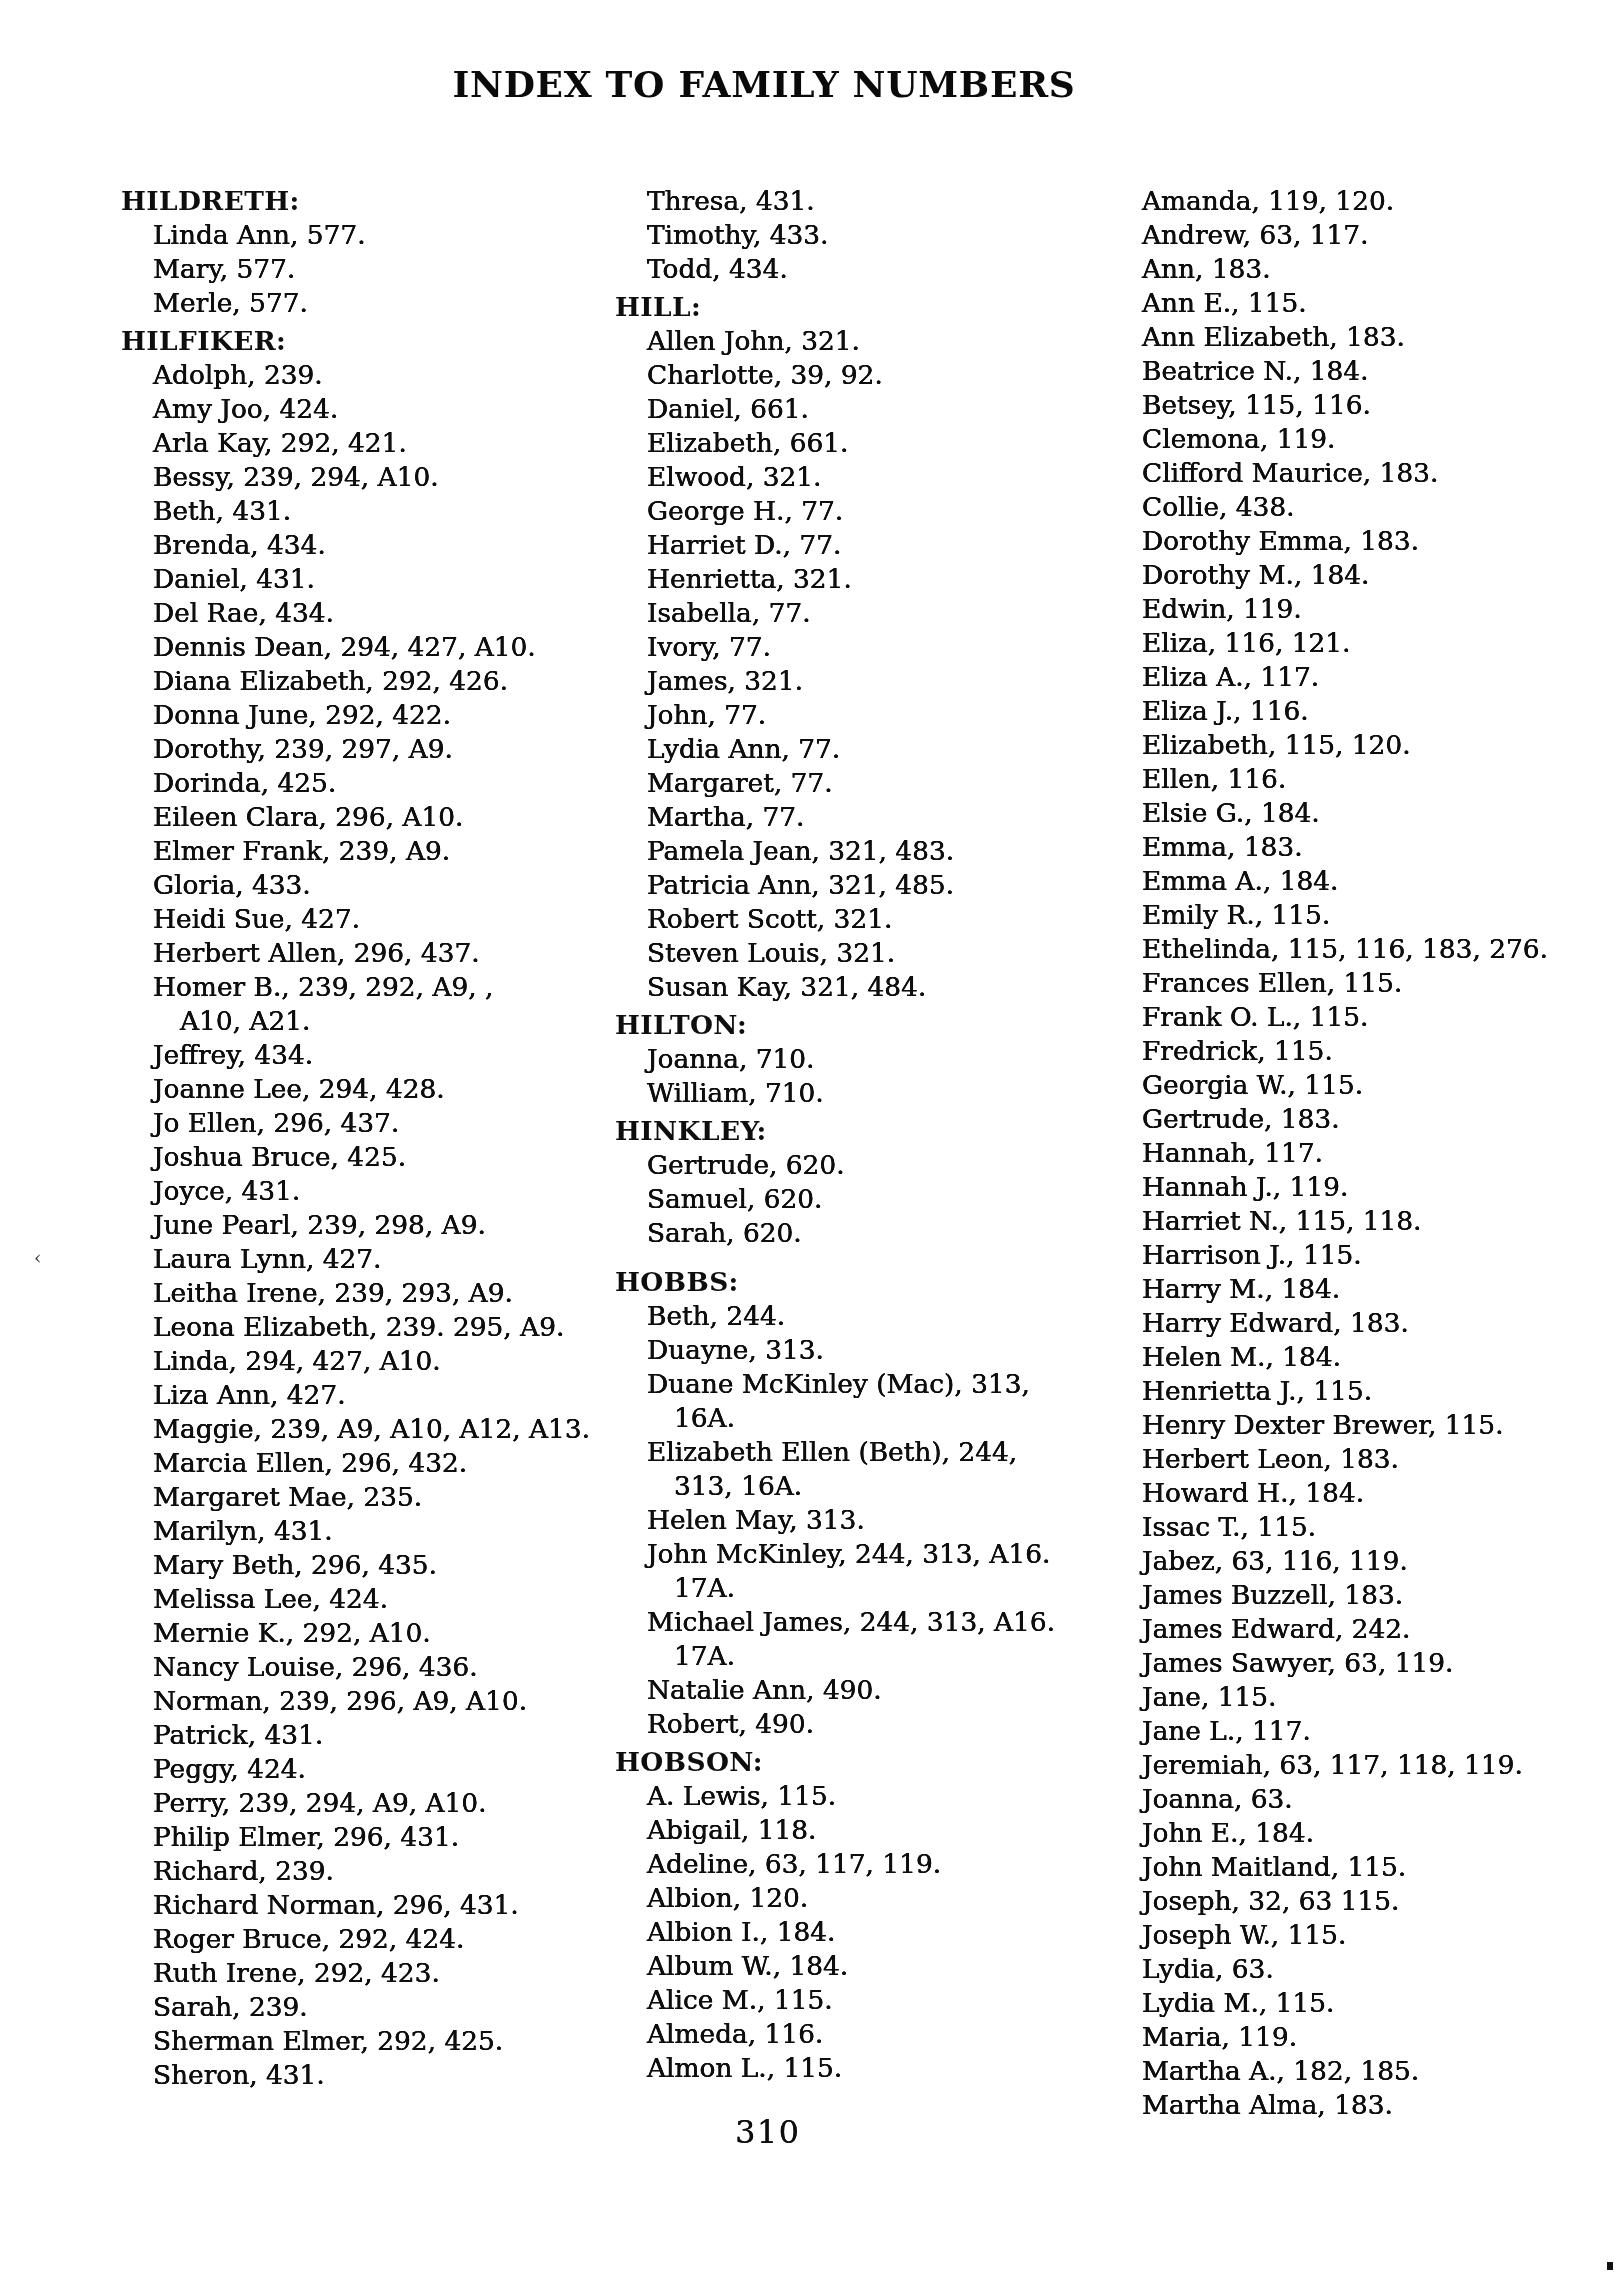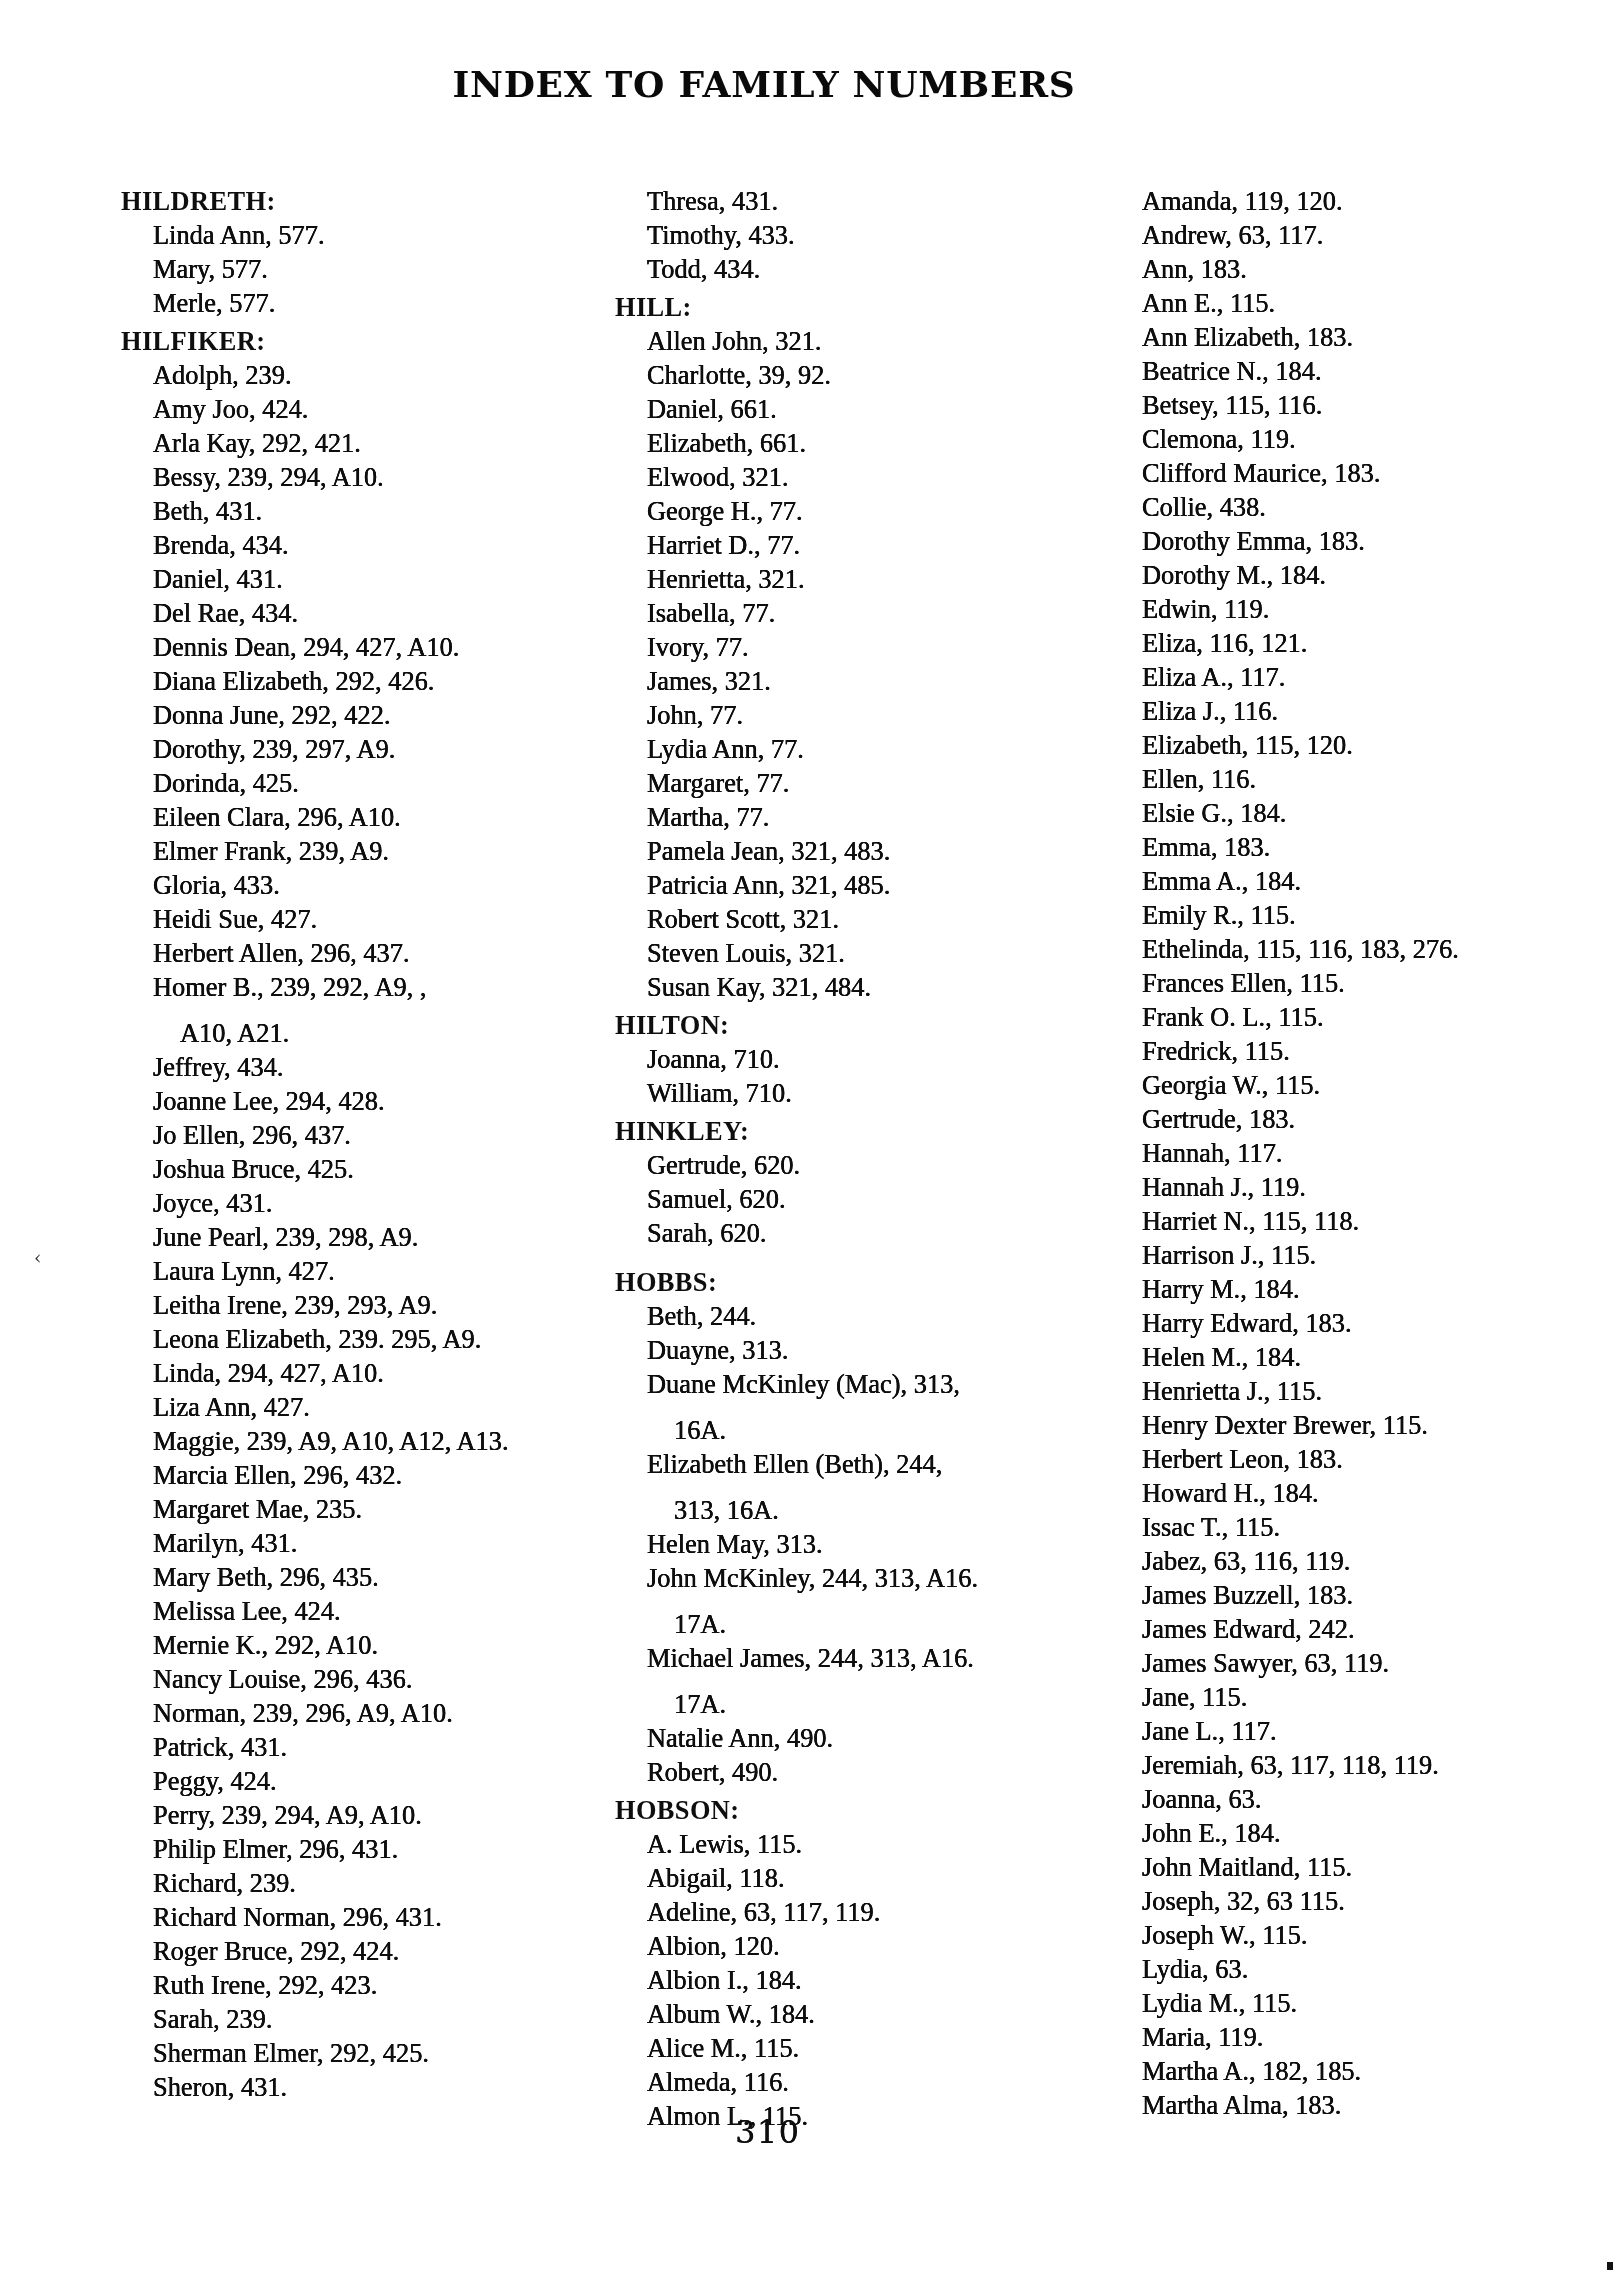--- a/index.html
+++ b/index.html
@@ -32,42 +32,41 @@
     position: absolute;
     top: 184px;
     left: 0;
     width: 1616px;
   }
   .col {
     position: absolute;
     top: 0;
     width: 499px;
     white-space: nowrap;
-    font-family: Liberation Serif, serif;
   }
   .col-1 { left: 121px; }
   .col-2 { left: 615px; }
   .col-3 { left: 1110px; }
   .heading, .entry, .cont {
     font-size: 26.4px;
     line-height: 34px;
     height: 34px;
     text-shadow: 0.2px 0 0 #0e0e0e, -0.2px 0 0 #0e0e0e;
   }
   .heading {
     font-weight: bold;
     margin-top: 4px;
     letter-spacing: 0.4px;
     text-shadow: none;
   }
   .heading.tight { margin-top: 15px; }
   .col > .heading:first-child,
   .col > .entry:first-child { margin-top: 0; }
   .entry { padding-left: 32px; }
-  .cont  { padding-left: 59px; margin-top: 12px; }
+  .cont  { padding-left: 59px; }
   .page-number {
     position: absolute;
     top: 2113px;
     left: 735px;
     font-size: 32px;
     letter-spacing: 1.4px;
     text-shadow: 0.2px 0 0 #0e0e0e;
   }
   .speck-left {
     position: absolute;

